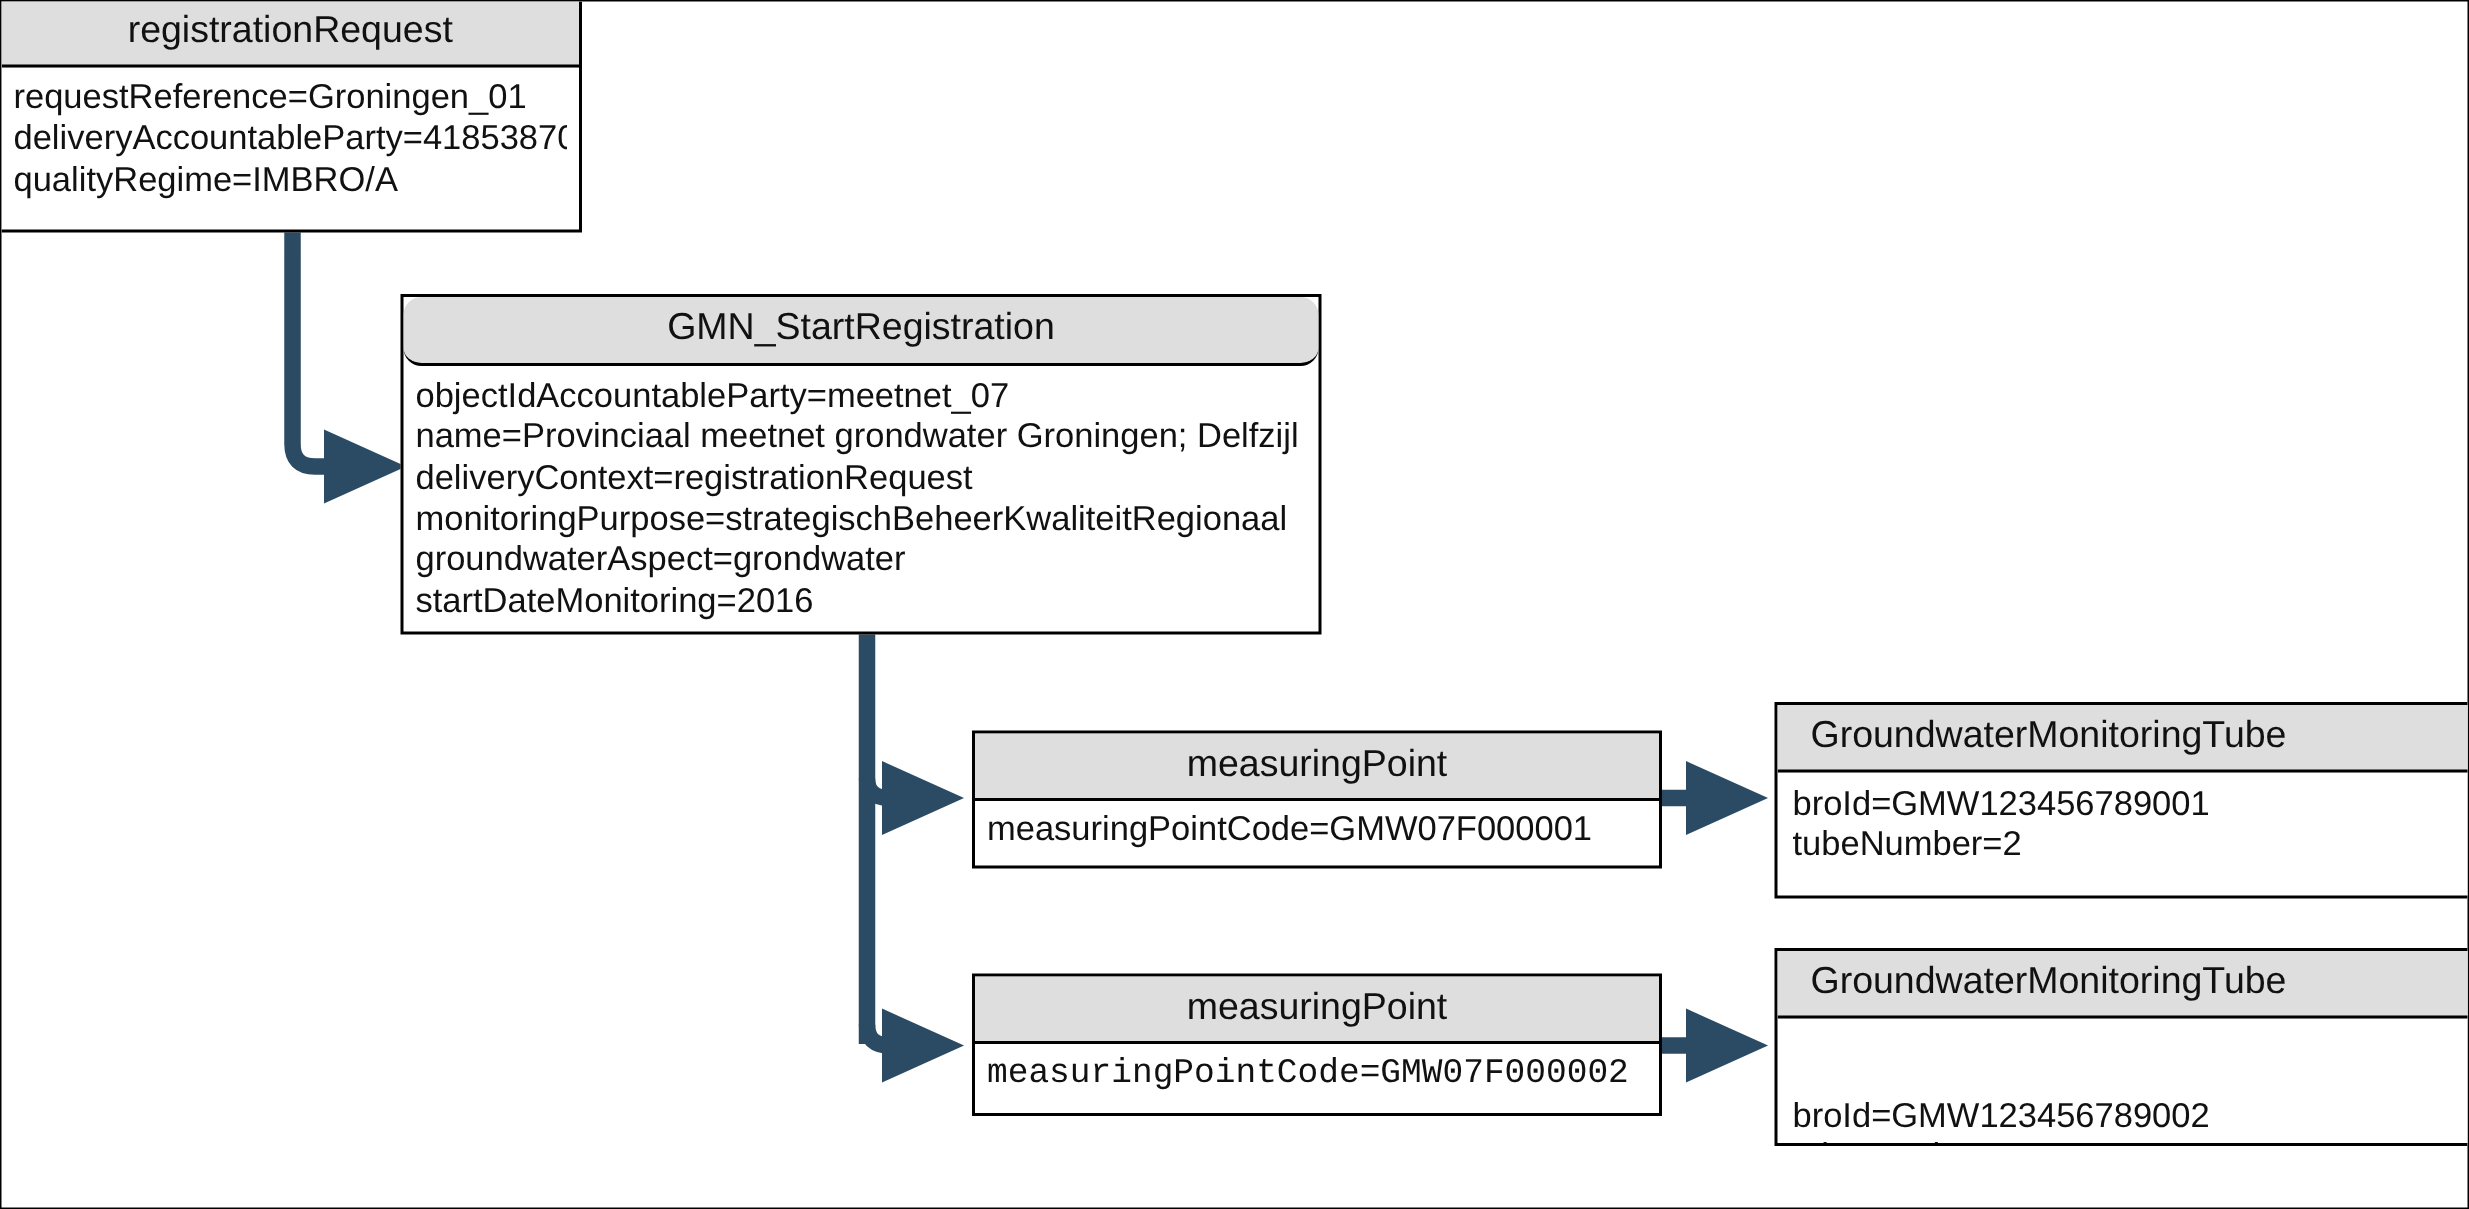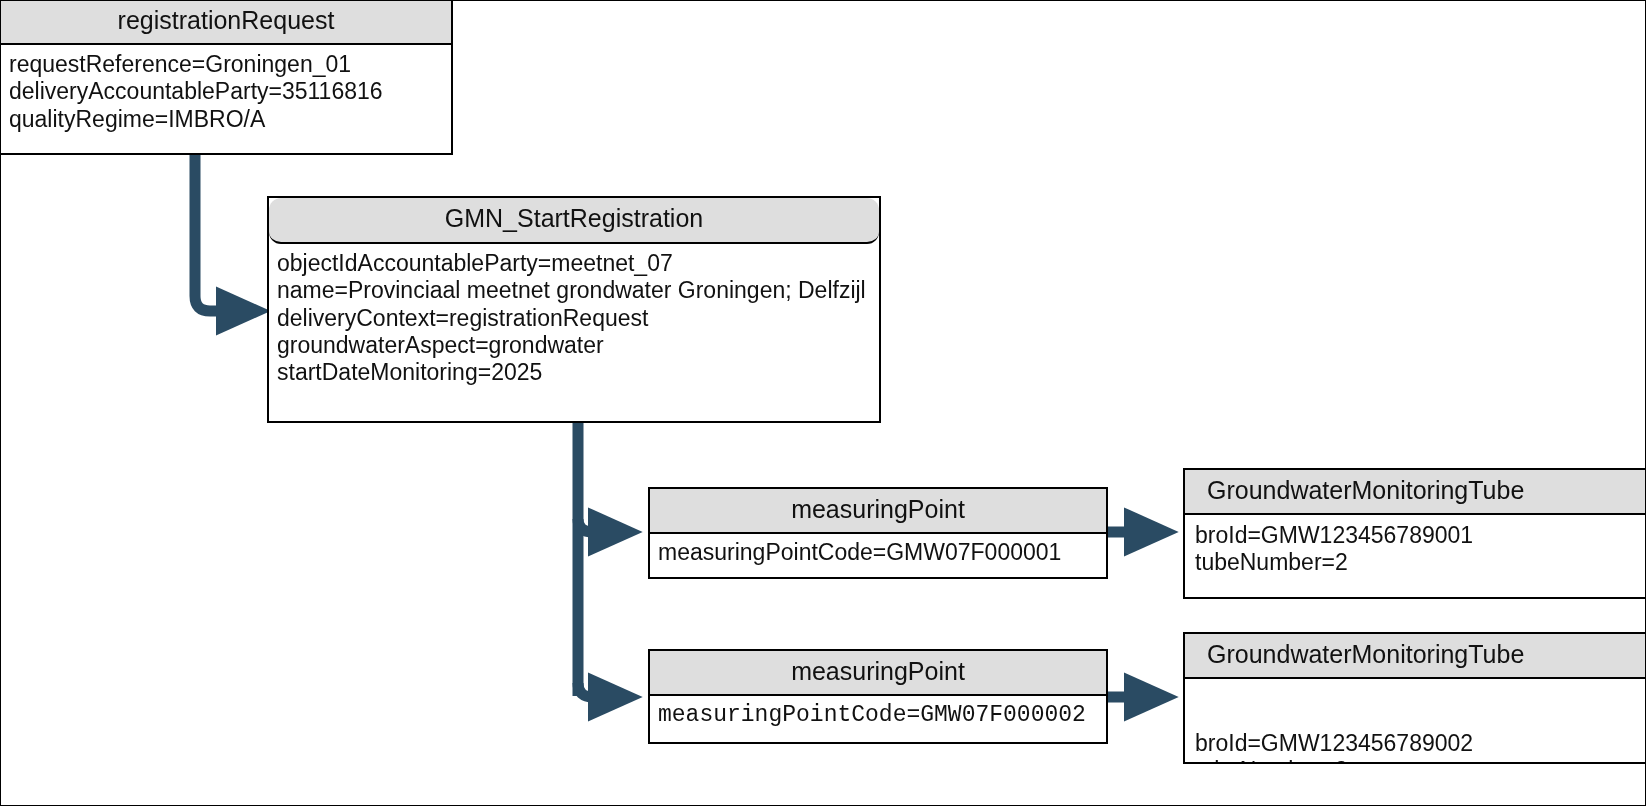--- a/index.html
+++ b/index.html
@@ -44,21 +44,21 @@
     overflow:hidden;
   }
   svg.connectors{
     position:absolute;left:0;top:0;
     width:1646px;height:806px;
     z-index:1;
     overflow:visible;
   }
 
   
-  #box-registration-request{left:-2px;top:-2px;width:454px;height:156px;}
+  #box-registration-request{left:-2px;top:-2px;width:389px;height:156px;}
   #box-registration-request .uml-header{height:44px;padding-top:7px;}
   #box-registration-request .uml-body{height:110px;}
 
   #box-gmn-start-registration{left:266px;top:195px;width:614px;height:227px;}
   #box-gmn-start-registration .uml-header{height:46px;padding-top:8px;border-radius:12px;}
   #box-gmn-start-registration .uml-body{height:179px;}
 
   #box-measuring-point-1{left:647px;top:486px;width:460px;height:92px;}
   #box-measuring-point-1 .uml-header{height:45px;padding-top:8px;}
   #box-measuring-point-1 .uml-body{height:45px;padding-top:5px;}
@@ -95,33 +95,34 @@
 
     <path d="M 1107,531 L 1148,531" fill="none" stroke="#2a4b63" stroke-width="11" stroke-linecap="butt" marker-end="url(#arrowhead)"></path>
 
     <path d="M 1107,696 L 1148,696" fill="none" stroke="#2a4b63" stroke-width="11" stroke-linecap="butt" marker-end="url(#arrowhead)"></path>
   </svg>
 
   <div class="uml-box" id="box-registration-request">
     <div class="uml-header">registrationRequest</div>
     <div class="uml-body">
       <div class="attr">requestReference=Groningen_01</div>
-      <div class="attr">deliveryAccountableParty=35116816</div>
+      <div class="attr">deliveryAccountableParty=41853870</div>
       <div class="attr">qualityRegime=IMBRO/A</div>
     </div>
   </div>
 
   <div class="uml-box" id="box-gmn-start-registration">
     <div class="uml-header">GMN_StartRegistration</div>
     <div class="uml-body">
       <div class="attr">objectIdAccountableParty=meetnet_07</div>
       <div class="attr">name=Provinciaal meetnet grondwater Groningen; Delfzijl</div>
       <div class="attr">deliveryContext=registrationRequest</div>
+      <div class="attr">monitoringPurpose=strategischBeheerKwaliteitRegionaal</div>
       <div class="attr">groundwaterAspect=grondwater</div>
-      <div class="attr">startDateMonitoring=2025</div>
+      <div class="attr">startDateMonitoring=2016</div>
     </div>
   </div>
 
   <div class="uml-box" id="box-measuring-point-1">
     <div class="uml-header">measuringPoint</div>
     <div class="uml-body">
       <div class="attr">measuringPointCode=GMW07F000001</div>
     </div>
   </div>
 

